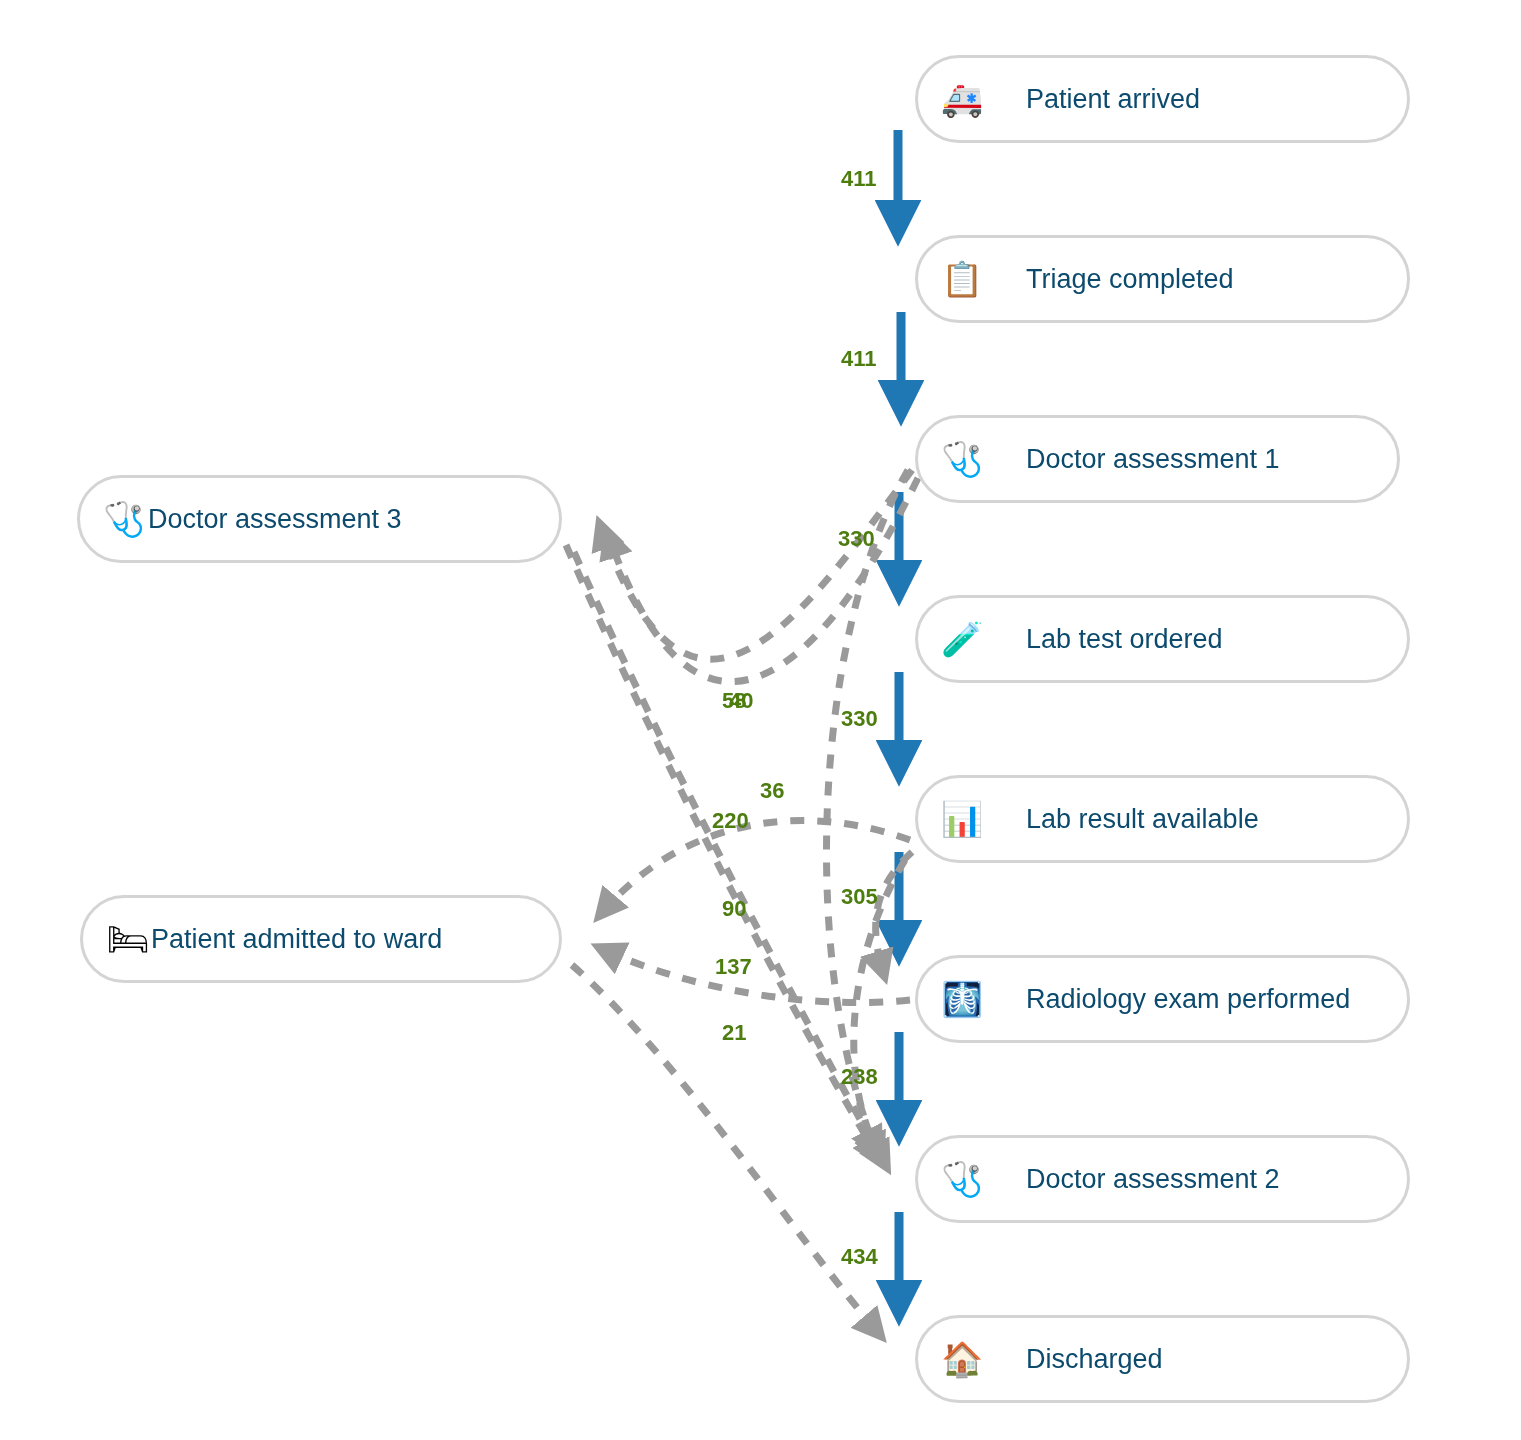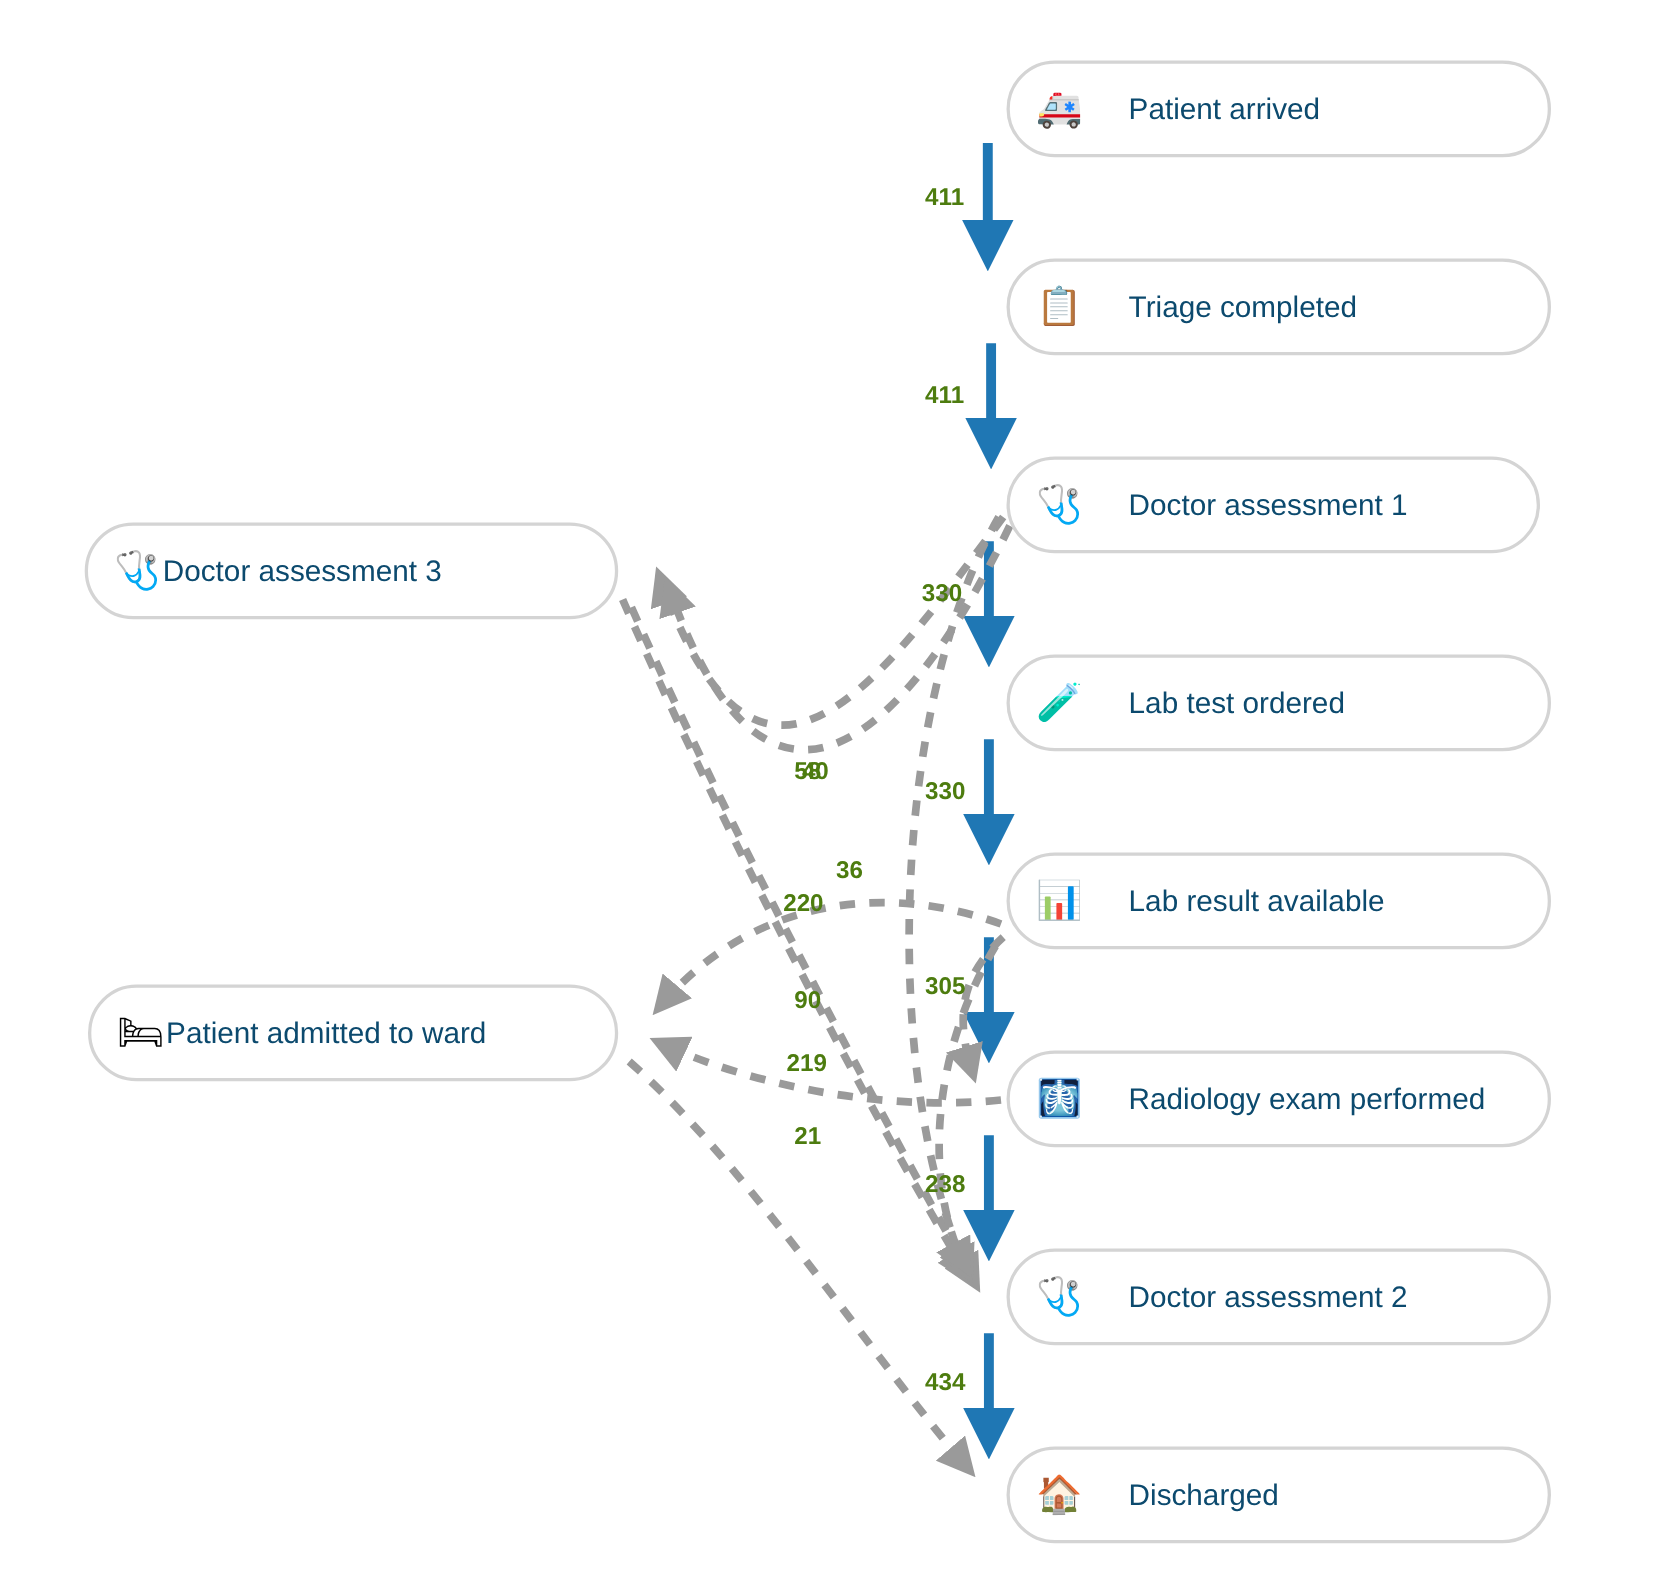--- a/index.html
+++ b/index.html
@@ -117,21 +117,21 @@
   <div class="edge-label" style="left:841px; top:708px;">330</div>
   <div class="edge-label" style="left:841px; top:886px;">305</div>
   <div class="edge-label" style="left:841px; top:1066px;">238</div>
   <div class="edge-label" style="left:841px; top:1246px;">434</div>
 
   <div class="edge-label" style="left:722px; top:690px;">58</div>
   <div class="edge-label" style="left:729px; top:690px;">40</div>
   <div class="edge-label" style="left:745px; top:780px;margin-left:15px;">36</div>
   <div class="edge-label" style="left:712px; top:810px;">220</div>
   <div class="edge-label" style="left:722px; top:898px;">90</div>
-  <div class="edge-label" style="left:715px; top:956px;">219</div>
+  <div class="edge-label" style="left:715px; top:956px;">137</div>
   <div class="edge-label" style="left:722px; top:1022px;">21</div>
 
   <div class="node node-right" style="left:915px; top:55px; width:495px; height:88px;">
     <span class="node-icon">🚑</span>
     <span class="node-label">Patient arrived</span>
   </div>
 
   <div class="node node-right" style="left:915px; top:235px; width:495px; height:88px;">
     <span class="node-icon">📋</span>
     <span class="node-label">Triage completed</span>

